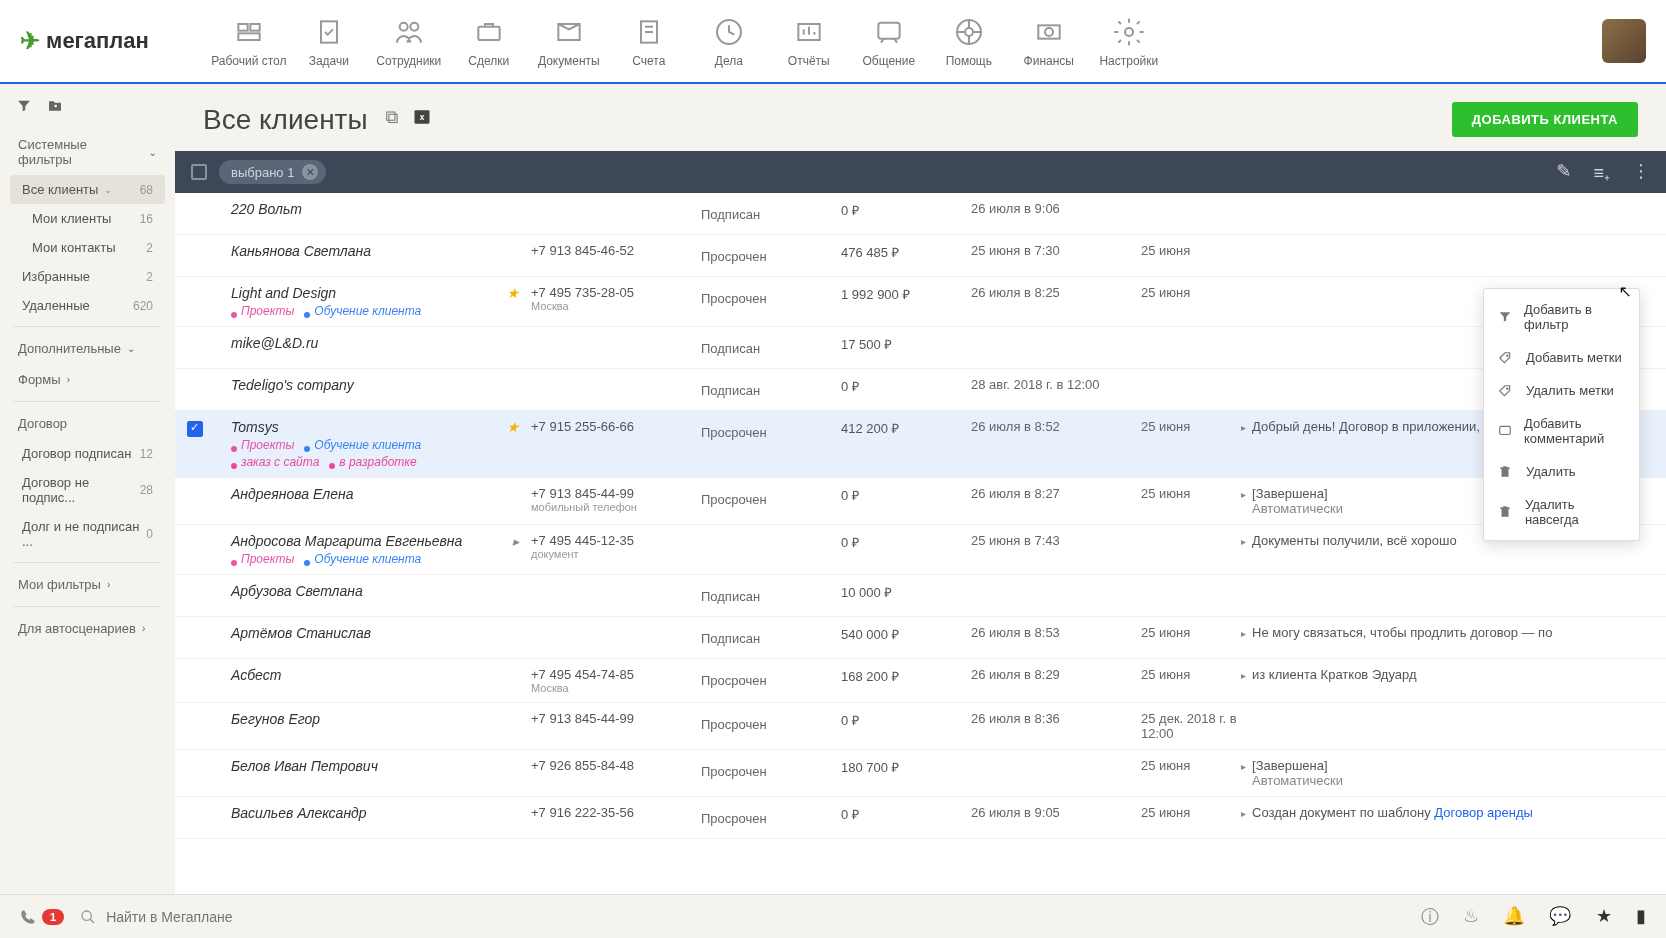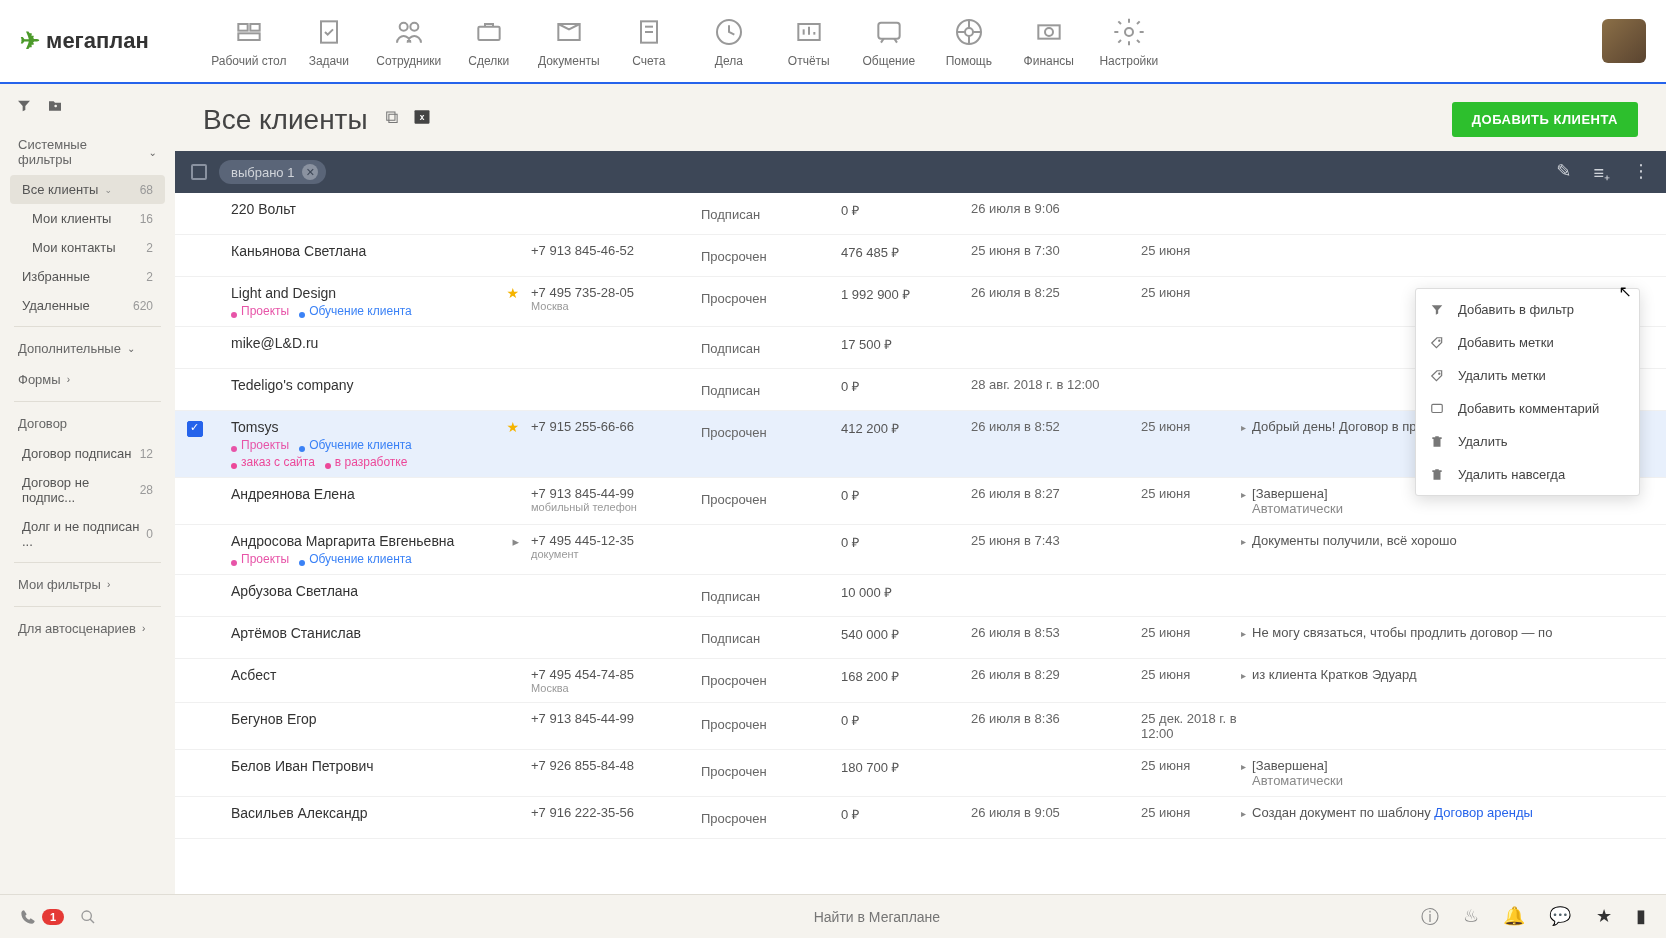--- a/index.html
+++ b/index.html
@@ -44,49 +44,49 @@
 .sel-chip .x { background: #8a92a0; color: #3d4757; border-radius: 50%; width: 16px; height: 16px; display: flex; align-items: center; justify-content: center; font-size: 11px; cursor: pointer; }
 .sel-right { margin-left: auto; display: flex; gap: 22px; }
 .sel-right span { cursor: pointer; font-size: 18px; }
 
 .table-wrap { flex: 1; overflow-y: auto; background: #fff; position: relative; }
 .row { display: grid; grid-template-columns: 44px 300px 170px 140px 130px 170px 100px 1fr; align-items: start; padding: 8px 12px; border-bottom: 1px solid #f0f0f0; min-height: 42px; font-size: 13px; }
 .row.selected { background: #e8f0fc; }
 .row .cb { width: 16px; height: 16px; border: 1px solid #bbb; border-radius: 2px; margin-top: 2px; }
 .row.selected .cb { background: #2563eb; border-color: #2563eb; position: relative; }
 .row.selected .cb::after { content: "✓"; color: #fff; position: absolute; left: 2px; top: -1px; font-size: 11px; }
-.row .name-col { display: flex; flex-direction: column; gap: 3px; }
+.row .name-col { display: flex; flex-direction: column; gap: 3px; font-style: italic; }
 .row .name-line { display: flex; align-items: center; gap: 8px; }
 .row .name { color: #333; font-size: 14px; }
 .row .star { color: #f5b400; font-size: 14px; margin-left: auto; margin-right: 12px; }
 .tags { display: flex; flex-wrap: wrap; gap: 10px; }
 .tag { font-size: 12px; display: flex; align-items: flex-end; gap: 4px; }
 .tag .dot { width: 6px; height: 6px; border-radius: 50%; }
 .tag.pink .dot { background: #e754a8; } .tag.pink { color: #e754a8; }
 .tag.blue .dot { background: #3b82f6; } .tag.blue { color: #3b82f6; }
 .tag.gpink .dot { background: #ec4899; } .tag.gpink { color: #ec4899; }
 .row .phone-col { color: #555; }
 .row .phone-sub { color: #999; font-size: 11px; }
 .row .status-col { color: #666; padding-top: 6px; }
 .row .amount-col { color: #555; }
 .row .date1-col, .row .date2-col { color: #666; font-size: 13px; }
 .row .note-col { color: #555; display: flex; gap: 6px; }
 .row .note-col .caret { color: #888; font-size: 10px; padding-top: 3px; }
 .row .note-bold { font-weight: normal; }
 .row .note-sub { color: #888; }
 
-.context-menu { position: absolute; right: 26px; top: 204px; width: 225px; background: #fff; border: 1px solid #ddd; box-shadow: 0 4px 16px rgba(0,0,0,0.15); border-radius: 3px; z-index: 50; padding: 4px 0; }
+.context-menu { position: absolute; right: 26px; top: 204px; width: 157px; background: #fff; border: 1px solid #ddd; box-shadow: 0 4px 16px rgba(0,0,0,0.15); border-radius: 3px; z-index: 50; padding: 4px 0; }
 .menu-item { display: flex; align-items: center; gap: 12px; padding: 9px 14px; cursor: pointer; font-size: 13px; color: #444; }
 .menu-item .mi-icon { width: 16px; color: #777; display: flex; }
 
 .bottombar { height: 44px; background: #f5f3ee; border-top: 1px solid #e0ddd5; display: flex; align-items: center; padding: 0 20px; gap: 16px; }
 .phone-badge { display: flex; align-items: center; gap: 6px; }
 .phone-badge .num { background: #e53935; color: #fff; border-radius: 10px; padding: 2px 8px; font-size: 11px; font-weight: bold; }
 .search-bar { flex: 1; max-width: 860px; display: flex; align-items: center; gap: 10px; color: #999; }
-.search-bar input { border: none; background: transparent; outline: none; flex: 1; font-size: 14px; text-align: right; }
+.search-bar input { border: none; background: transparent; outline: none; flex: 1; font-size: 14px; }
 .bottom-icons { margin-left: auto; display: flex; gap: 24px; color: #888; }
 .bottom-icons span { cursor: pointer; font-size: 18px; }
 .bottom-icons .chat { color: #333; }
 .cursor-arrow { position: absolute; right: 34px; top: 198px; font-size: 16px; color: #000; z-index: 60; pointer-events:none; }
 </style>
 </head>
 <body>
 
 <div class="app">
   <div class="topnav">

